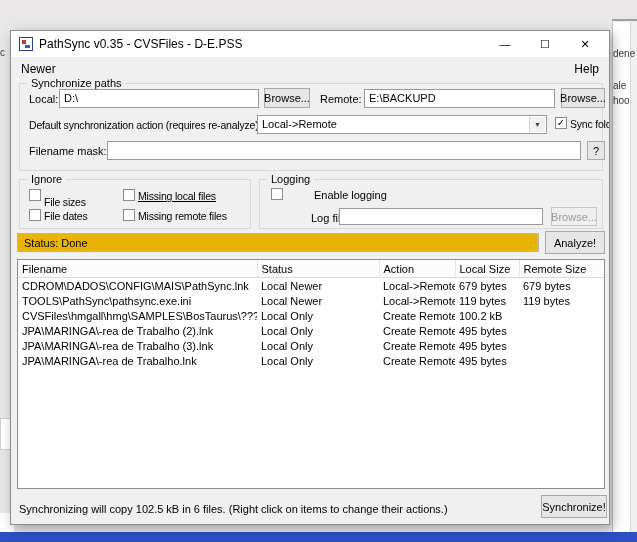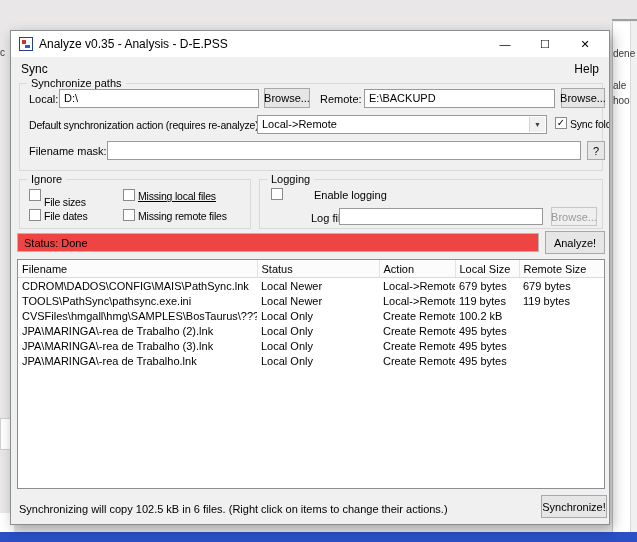--- a/index.html
+++ b/index.html
@@ -32,21 +32,21 @@
     font-size:11px; padding:2px 4px; white-space:nowrap; overflow:hidden; }
   .btn { position:absolute; background:#e6e6e6; border:1px solid #a8a8a8; box-sizing:border-box;
     font-size:11px; display:flex; align-items:center; justify-content:center; cursor:default; }
   .btn.disabled { color:#9b9b9b; border-color:#c6c6c6; background:#efefef; }
   .cb-box { position:absolute; width:12px; height:12px; background:#fff; border:1px solid #8a8a8a;
     box-sizing:border-box; font-size:10px; line-height:10px; text-align:center; }
   .combo { position:absolute; background:#fff; border:1px solid #999; box-sizing:border-box;
     font-size:11px; padding:2px 4px; white-space:nowrap; }
   .combo .arrow { position:absolute; right:1px; top:1px; bottom:1px; width:15px; background:#f1f1f1;
     border-left:1px solid #d4d4d4; text-align:center; font-size:7px; line-height:15px; color:#404040; }
-  .status-field { position:absolute; border:1px solid #b6b6b6; background:#ef4444; box-sizing:border-box;
+  .status-field { position:absolute; border:1px solid #b6b6b6; background:#eab308; box-sizing:border-box;
     font-size:11px; padding:3px 6px; }
   .listview { position:absolute; left:6px; top:228px; width:588px; height:230px; background:#fff;
     border:1px solid #8b8f94; box-sizing:border-box; overflow:hidden; }
   .listview table { border-collapse:collapse; table-layout:fixed; width:100%; font-size:11px; }
   .listview th { font-weight:normal; text-align:left; padding:2px 4px; height:13px;
     background:#fcfcfc; border-right:1px solid #e4e4e4; border-bottom:1px solid #d9d9d9;
     white-space:nowrap; overflow:hidden; }
   .listview td { padding:1px 4px; height:13px; white-space:nowrap; overflow:hidden; }
   
   .right-strip { position:absolute; left:612px; top:22px; width:25px; height:510px; background:#ffffff;
@@ -73,27 +73,27 @@
 <div class="edge-box-2"></div>
 <div class="taskbar"></div>
 
 <div class="dialog">
 
   <div class="titlebar">
     <span class="app-icon">
         <i></i>
         <b></b>
       </span>
-    <span class="title-text">Analyze v0.35 - Analysis - D-E.PSS</span>
+    <span class="title-text">PathSync v0.35 - CVSFiles - D-E.PSS</span>
     <span class="win-btn" style="right:84px;">—</span>
     <span class="win-btn" style="right:44px;">☐</span>
     <span class="win-btn" style="right:4px;">✕</span>
   </div>
 
-  <span class="menu-item" style="left:10px;">Sync</span>
+  <span class="menu-item" style="left:10px;">Newer</span>
   <span class="menu-item" style="right:10px;">Help</span>
 
   <div class="grp" style="left:8px;top:52px;width:584px;height:88px;"></div>
   <span class="grp-label" style="left:16px;top:46px;">Synchronize paths</span>
 
   <span class="lbl" style="left:18px;top:62px;text-align:center;">Local:</span>
   <div class="tb" style="left:48px;top:58px;width:200px;height:19px;">D:\</div>
   <div class="btn" style="left:253px;top:57px;width:46px;height:20px;">Browse...</div>
   <span class="lbl" style="left:309px;top:62px;">Remote:</span>
   <div class="tb" style="left:353px;top:58px;width:191px;height:19px;">E:\BACKUPD</div>

